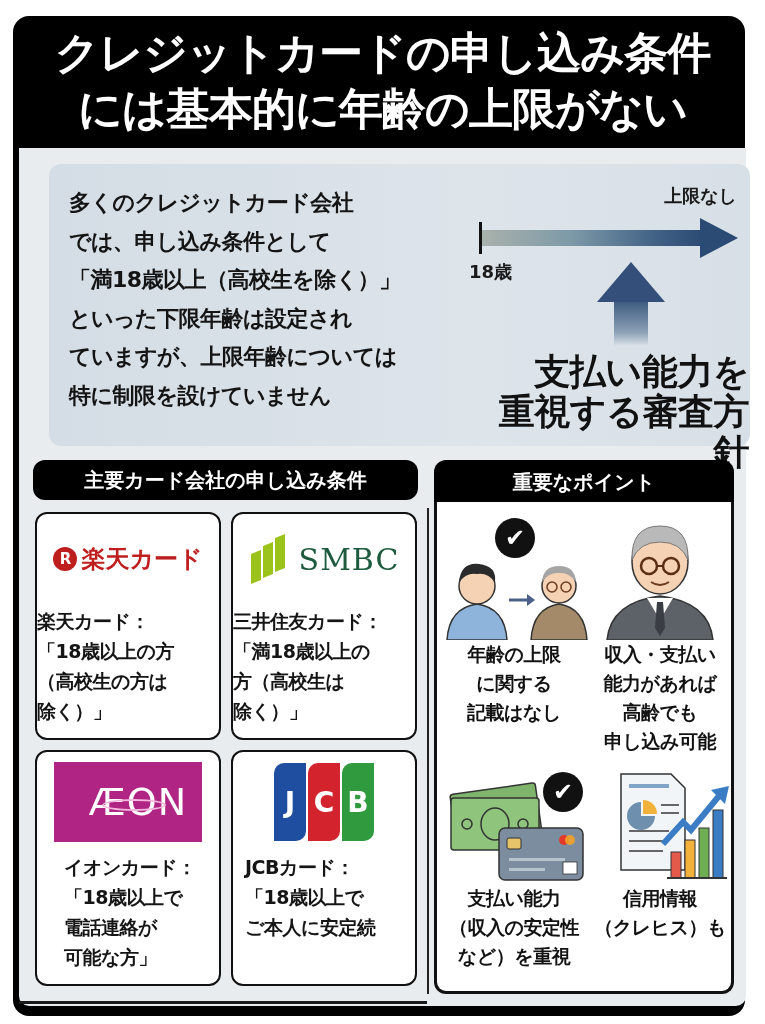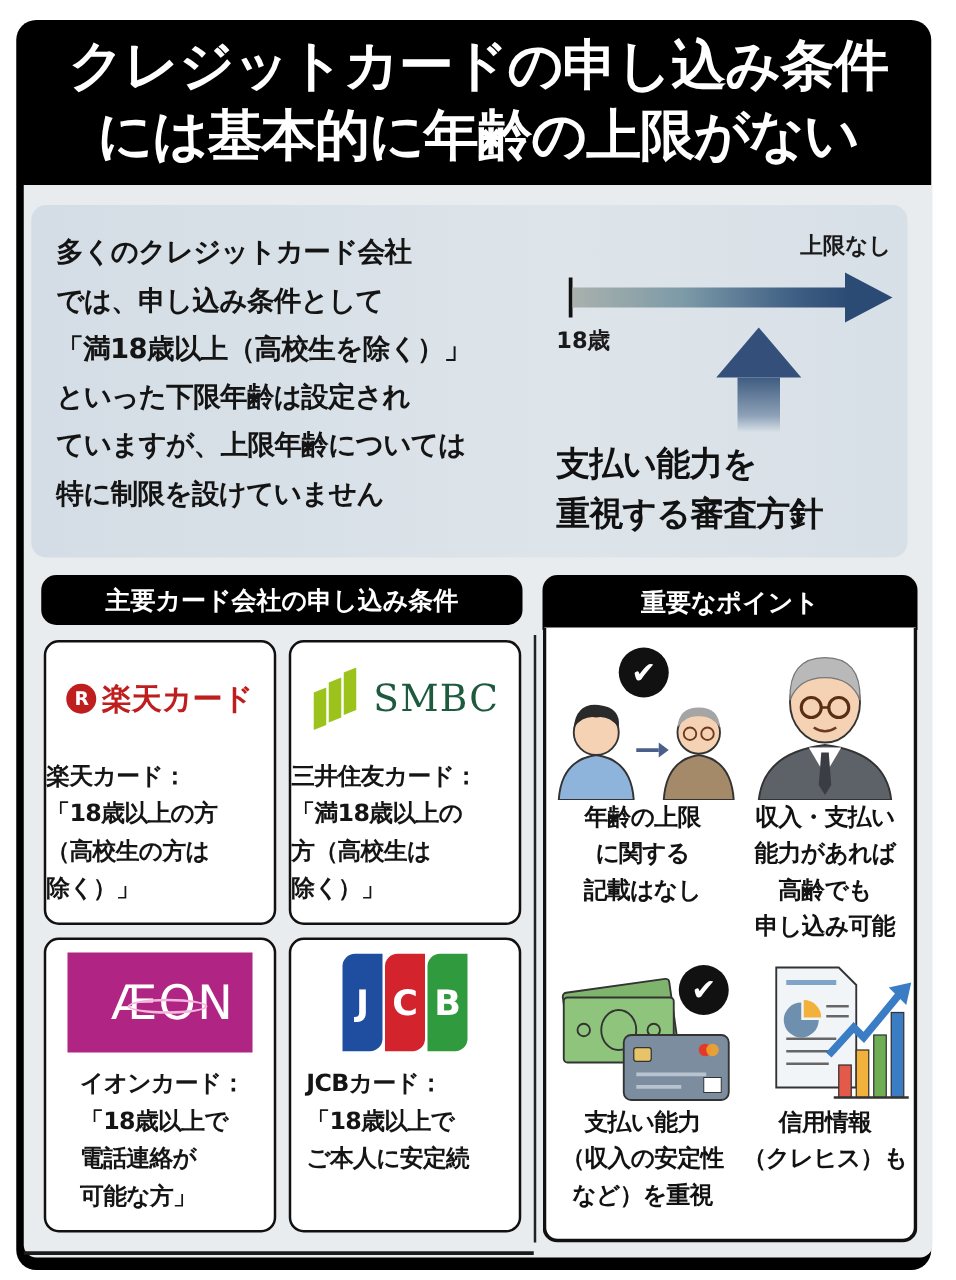--- a/index.html
+++ b/index.html
@@ -15,21 +15,21 @@
     display: flex; flex-direction: column; align-items: center; justify-content: center;
     color: #fff; font-weight: bold; font-size: 44px; line-height: 56px; letter-spacing: -1px;
   }
   .inner {
     position: absolute; left: 6px; top: 132px; width: 727px; height: 858px;
     background: #e9ecef; border-bottom-left-radius: 10px; border-bottom-right-radius: 10px;
   }
 
   
   .intro {
-    position: absolute; left: 6px; top: 16px; width: 701px; height: 282px;
+    position: absolute; left: 30px; top: 16px; width: 701px; height: 282px;
     background: linear-gradient(90deg, #d4dde5 0%, #dde4ea 60%, #d8e0e7 100%);
     border-radius: 12px;
   }
   .intro-text {
     position: absolute; left: 20px; top: 20px; width: 380px;
     font-size: 22px; font-weight: bold; line-height: 38.5px; color: #141414; letter-spacing: -0.5px;
   }
   .intro-text div { white-space: nowrap; }
   .timeline { position: absolute; left: 420px; top: 20px; width: 280px; height: 260px; }
   .upper-label {
@@ -49,22 +49,22 @@
   .v-arrow-head {
     position: absolute; left: 128px; top: 78px; width: 0; height: 0;
     border-left: 34px solid transparent; border-right: 34px solid transparent;
     border-bottom: 40px solid #34507a;
   }
   .v-arrow-shaft {
     position: absolute; left: 145px; top: 118px; width: 34px; height: 44px;
     background: linear-gradient(180deg, #3f5c80 0%, #8ea2b8 70%, rgba(220,228,234,0.2) 100%);
   }
   .policy {
-    position: absolute; left: 0; top: 168px; width: 280px; text-align: left;
-    font-size: 27px; font-weight: bold; line-height: 40px; color: #111; letter-spacing: -0.5px;
+    position: absolute; left: 0; top: 168px; width: 280px; text-align: right;
+    font-size: 36px; font-weight: bold; line-height: 40px; color: #111; letter-spacing: -0.5px;
   }
 
   
   .left-col { position: absolute; left: 14px; top: 312px; width: 390px; height: 534px; }
   .left-col .vline { position: absolute; right: -6px; top: 48px; width: 2px; height: 486px; background: #222; }
   .left-col .hline { position: absolute; left: -14px; bottom: -10px; width: 408px; height: 3px; background: #1a1a1a; }
   .section-head {
     position: absolute; left: 0; top: 0; height: 40px; background: #000; color: #fff;
     border-radius: 12px; font-size: 20px; font-weight: bold; display: flex; align-items: center; justify-content: center;
     letter-spacing: 0;

